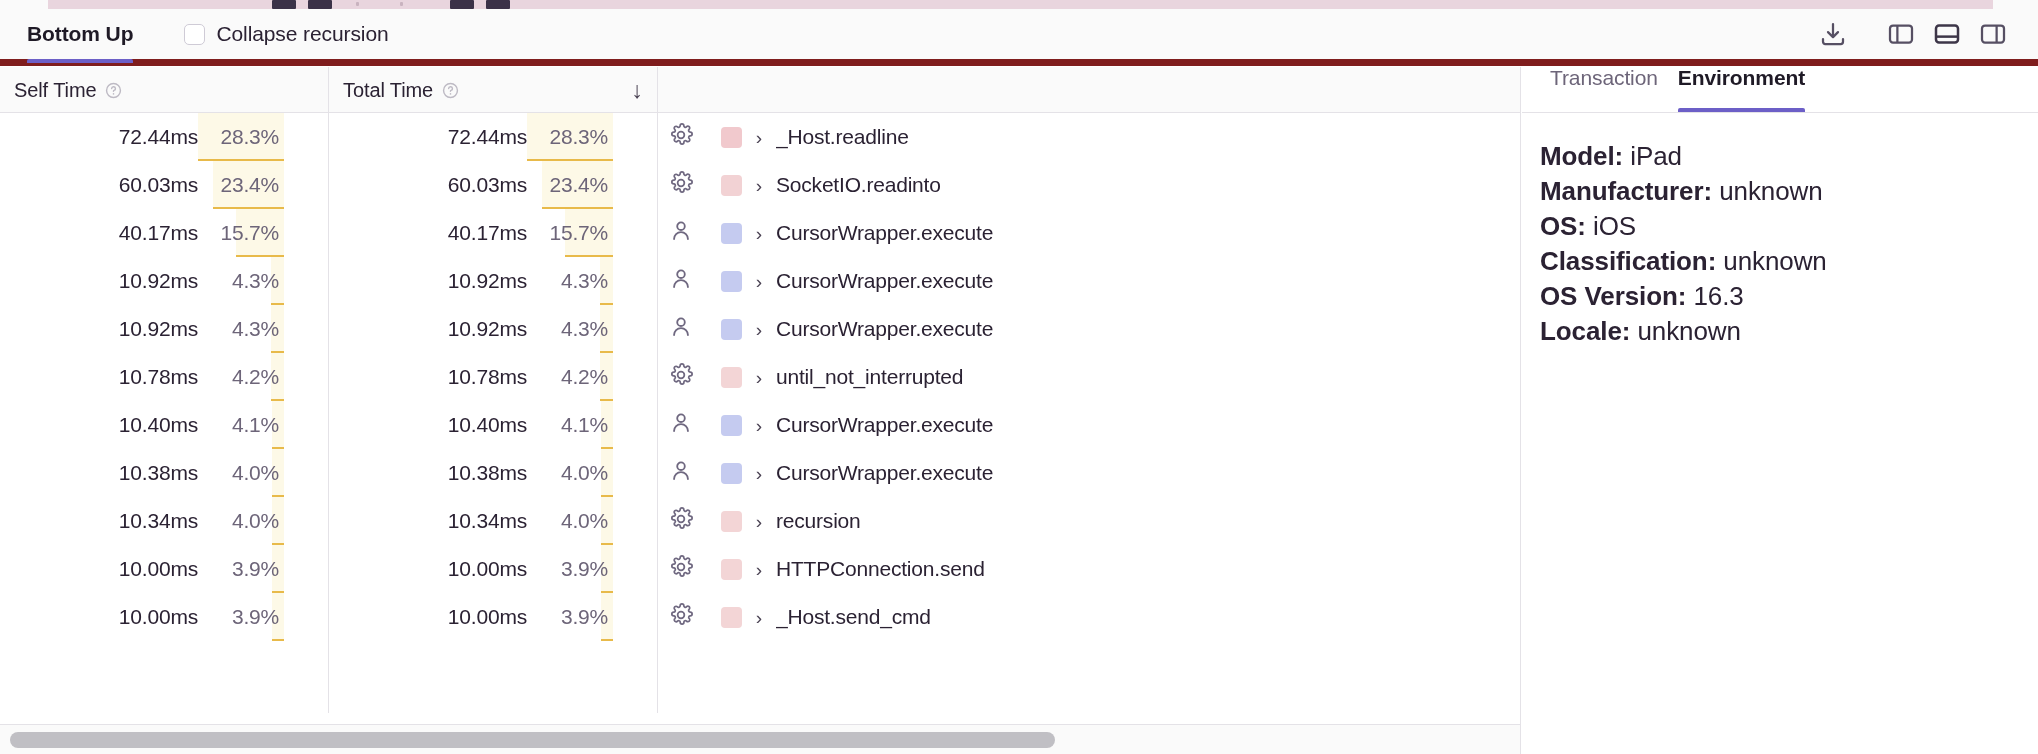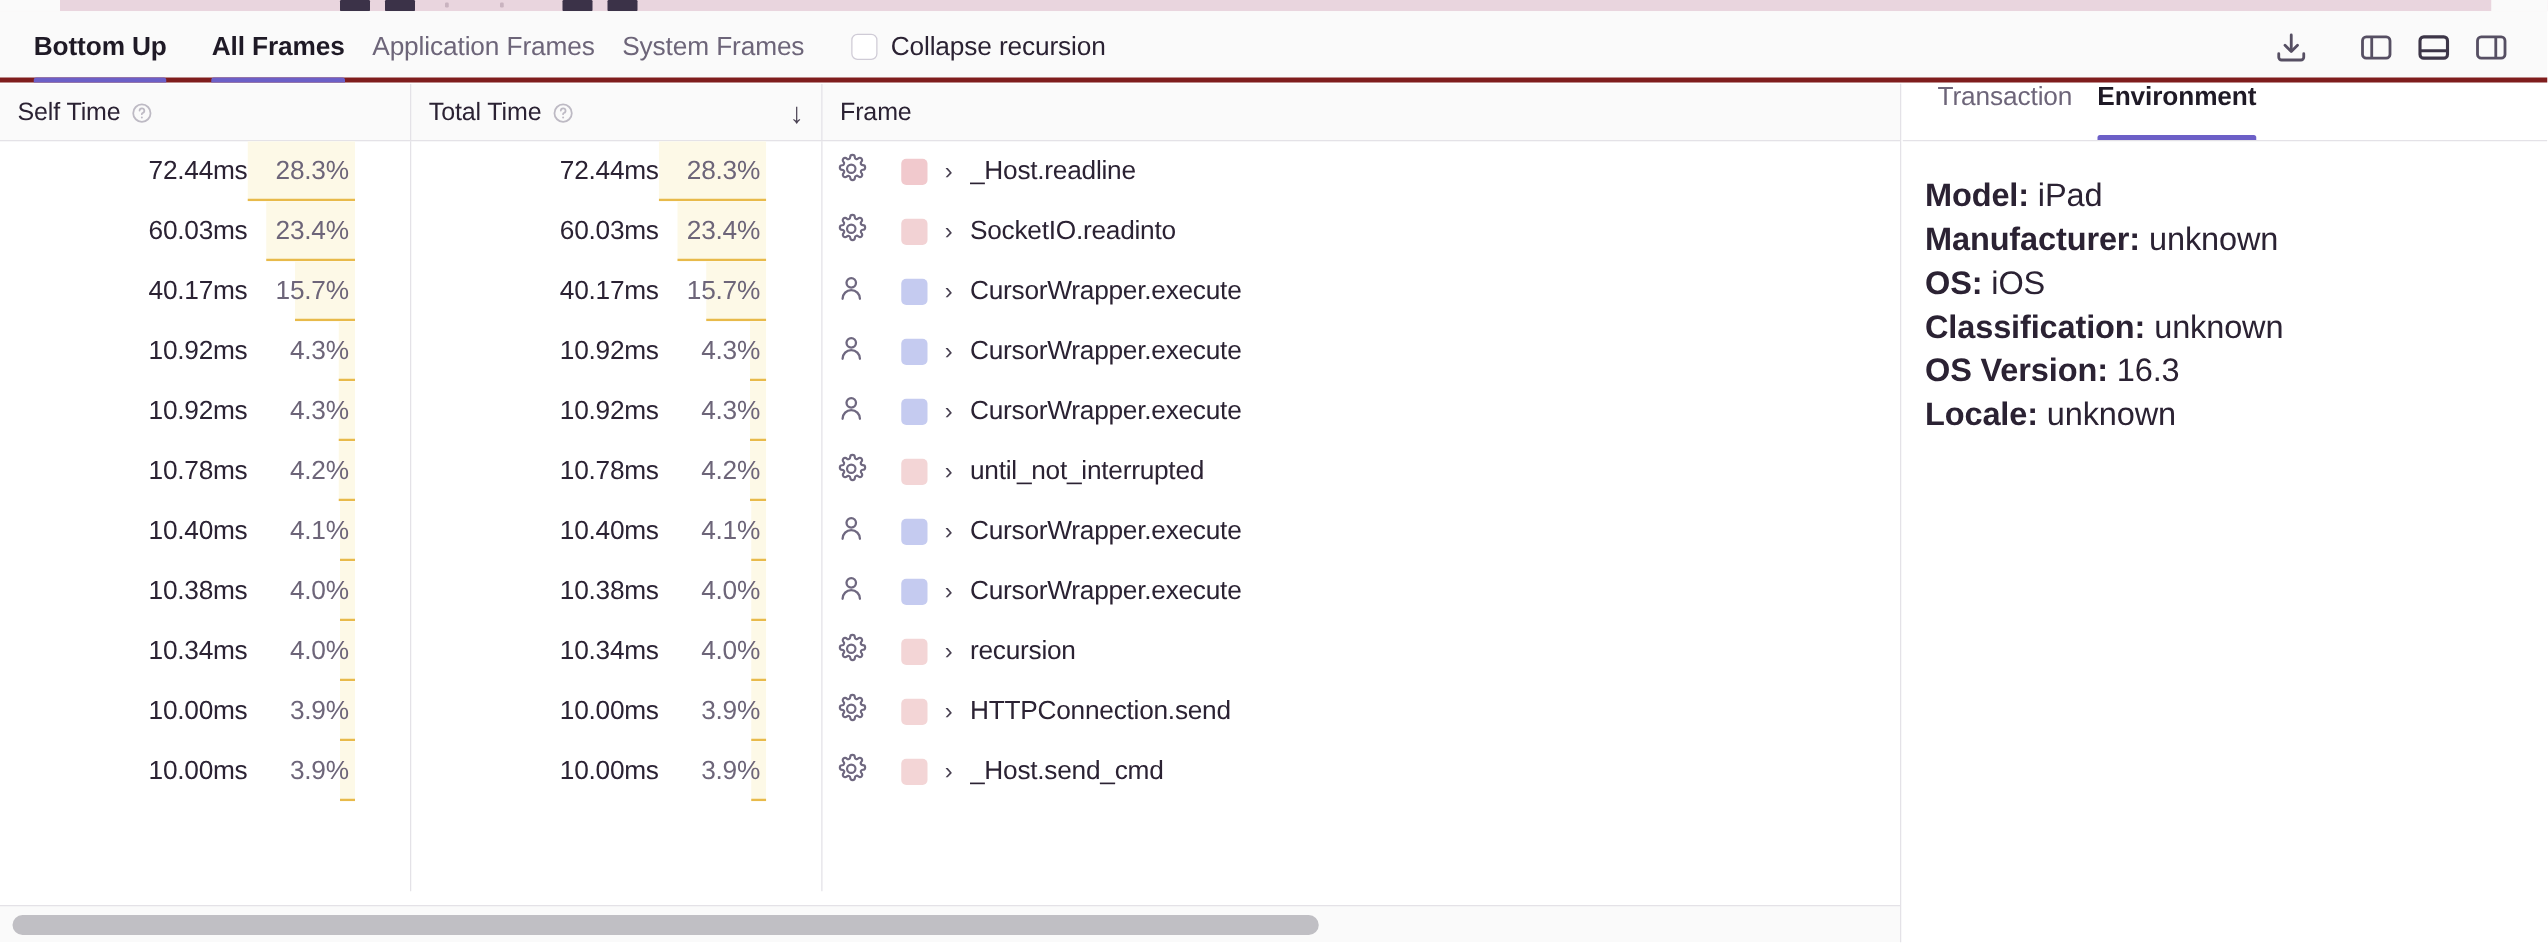--- a/index.html
+++ b/index.html
@@ -40,23 +40,23 @@
   .top-sliver .edge-l { position:absolute; left:0; top:0; width:48px; height:9px; background:#fafafa; }
   .top-sliver .edge-r { position:absolute; right:0; top:0; width:45px; height:9px; background:#fafafa; }
 
   
   .toolbar {
     position: absolute;
     left: 0; top: 9px;
     width: 2038px;
     height: 57px;
     background: #fafafa;
-    border-bottom: 4px solid #7f1d1d;
-    display: flex;
-    align-items: flex-start;
+    border-bottom: 7px solid #7f1d1d;
+    display: flex;
+    align-items: center;
   }
   .toolbar-left {
     display: flex;
     align-items: flex-end;
     height: 57px;
     padding-left: 16px;
     gap: 0;
   }
   .tab-group { display: flex; align-items: flex-end; height: 57px; }
 
@@ -368,31 +368,20 @@
     <div class="toolbar-left">
 
       <div class="tab-group">
         <div class="tab active">
           <span>Bottom Up</span>
         </div>
       </div>
 
       <div class="tab-gap"></div>
 
-      <div class="tab-group">
-        <div class="tab active">
-          <span>All Frames</span>
-        </div>
-        <div class="tab">
-          <span>Application Frames</span>
-        </div>
-        <div class="tab">
-          <span>System Frames</span>
-        </div>
-      </div>
 
       <div class="collapse-wrap">
         <div class="checkbox"></div>
         <span class="collapse-label">Collapse recursion</span>
       </div>
     </div>
 
     <div class="toolbar-right">
       <div class="icon-btn">
         <span>
@@ -456,23 +445,20 @@
           <span class="help-icon">
             <svg width="19" height="19" viewBox="0 0 20 20" fill="none" stroke="#8d8698" stroke-width="1.5">
               <circle cx="10" cy="10" r="7.3"></circle>
               <path d="M8.05 7.85a2 2 0 1 1 2.5 2.05c-.45.14-.6.45-.6.95" stroke-linecap="round"></path>
               <circle cx="10" cy="13.6" r="0.85" fill="#8d8698" stroke="none"></circle>
             </svg>
           </span>
           <span class="sort-arrow">↓</span>
         </div>
 
-        <div class="th th-frame">
-          <span>Frame</span>
-        </div>
       </div>
 
       <div class="tbody">
         <div class="col-lines">
           <i style="left:328px"></i>
           <i style="left:657px"></i>
         </div>
         <div id="rows">
             <div class="trow">
               <div class="cell-self">

